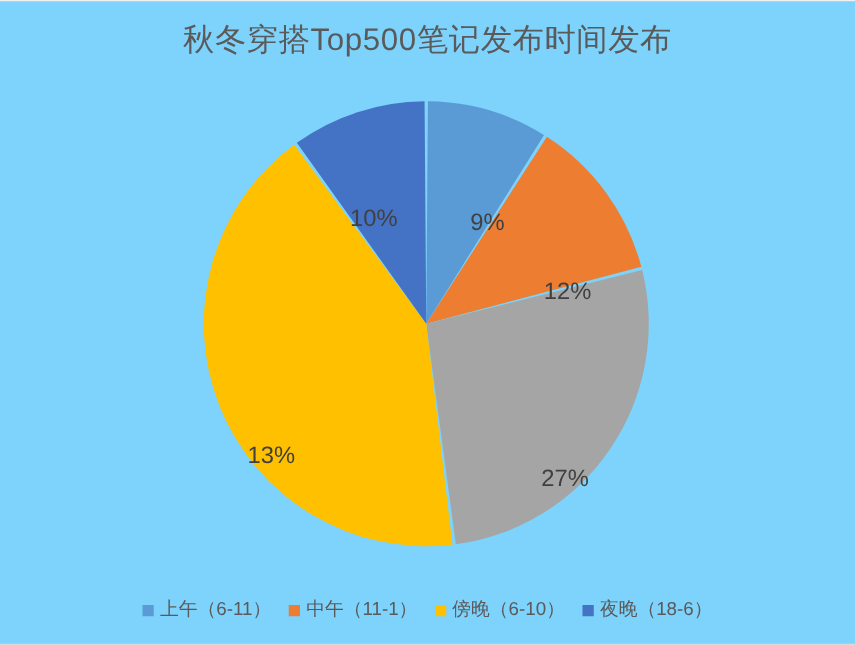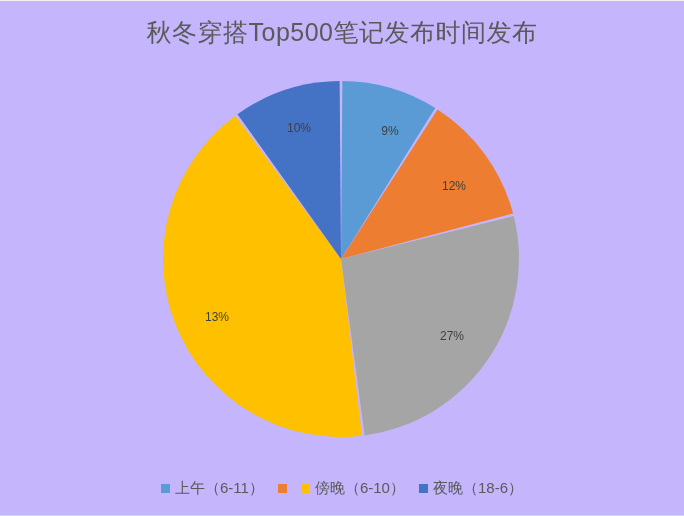--- a/index.html
+++ b/index.html
@@ -7,21 +7,21 @@
     padding: 0;
     background: #ffffff;
   }
   body {
     font-family: "Liberation Sans", "DejaVu Sans", sans-serif;
   }
   #chart-root {
     position: relative;
     width: 684px;
     height: 516px;
-    background: #c4b5fd;
+    background: #7dd3fc;
     box-sizing: border-box;
     border-top: 1px solid #f0f0f0;
     border-bottom: 1px solid #d9d9d9;
     overflow: hidden;
   }
   #chart-title {
     position: absolute;
     top: 14px;
     left: 0;
     width: 684px;
@@ -40,25 +40,26 @@
     width: 684px;
     height: 470px;
   }
   #pie-svg {
     position: absolute;
     left: 0;
     top: 0;
   }
   .slice-label {
     position: absolute;
-    font-size: 12px;
+    font-size: 19px;
     color: #404040;
     transform: translate(-50%, -50%);
     white-space: nowrap;
     pointer-events: none;
+    margin-top: 48px;
   }
   #legend {
     position: absolute;
     left: 0;
     bottom: 18px;
     width: 684px;
     display: flex;
     flex-direction: row;
     justify-content: center;
     align-items: center;
@@ -109,20 +110,21 @@
       </div>
   </div>
 
   <div id="legend">
       <div class="legend-item">
         <span class="legend-swatch" style="background: rgb(91, 155, 213);"></span>
         <span class="legend-label" style="color: rgb(90, 90, 90);">上午（6-11）</span>
       </div>
       <div class="legend-item">
         <span class="legend-swatch" style="background: rgb(237, 125, 49);"></span>
+        <span class="legend-label" style="color: rgb(90, 90, 90);">中午（11-1）</span>
       </div>
       <div class="legend-item">
         <span class="legend-swatch" style="background: rgb(255, 192, 0);"></span>
         <span class="legend-label" style="color: rgb(90, 90, 90);">傍晚（6-10）</span>
       </div>
       <div class="legend-item">
         <span class="legend-swatch" style="background: rgb(68, 114, 196);"></span>
         <span class="legend-label" style="color: rgb(90, 90, 90);">夜晚（18-6）</span>
       </div>
     </div>

